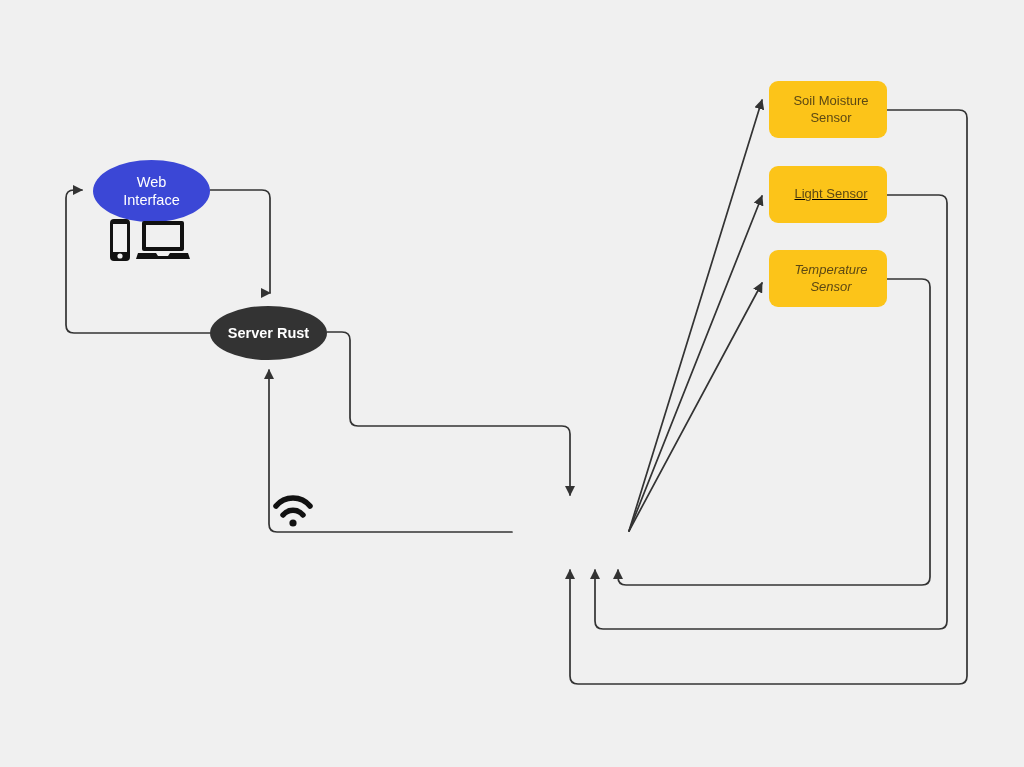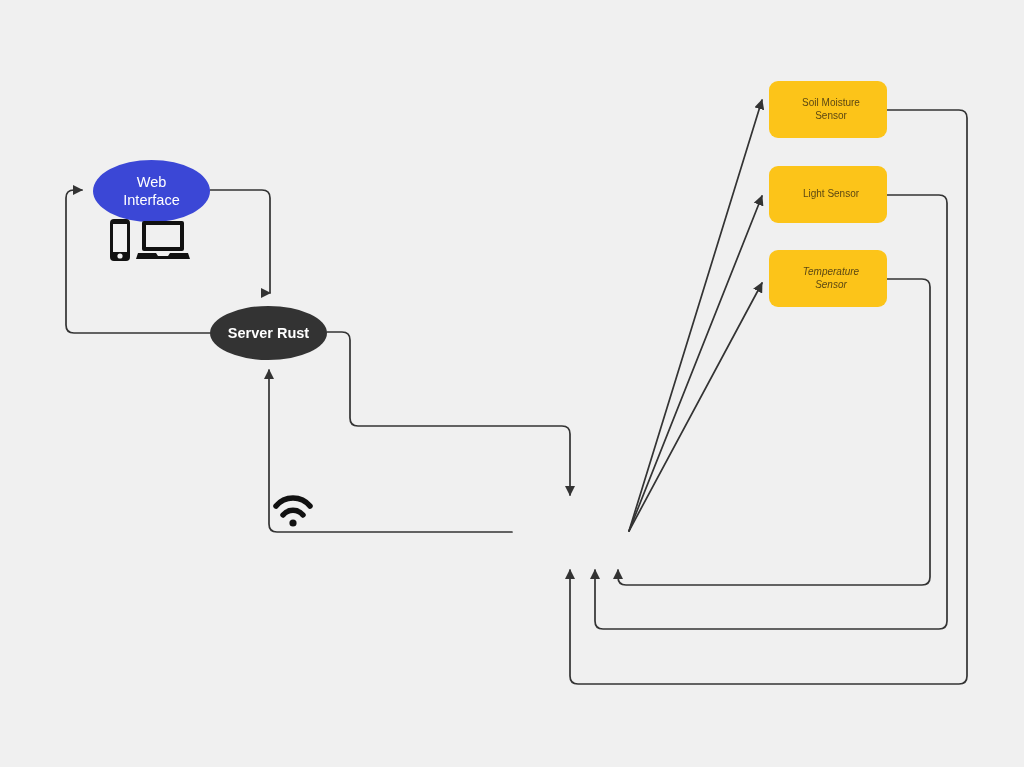--- a/index.html
+++ b/index.html
@@ -78,25 +78,25 @@
   
   .sensor-node {
     width: 118px;
     height: 57px;
     left: 769px;
     border-radius: 9px;
     background: #fcc419;
   }
   .sensor-node .node-label {
     color: #5c4813;
-    font-size: 10px;
+    font-size: 13px;
     margin-left: 6px;
   }
   #node-soil-moisture-sensor { top: 81px; }
-  #node-light-sensor { top: 166px; }
+  #node-light-sensor { top: 166px; text-decoration: underline; }
   #node-temperature-sensor { top: 250px; font-style: italic; }
 
   
   #device-icons {
     position: absolute;
     left: 108px;
     top: 218px;
     width: 86px;
     height: 44px;
   }

